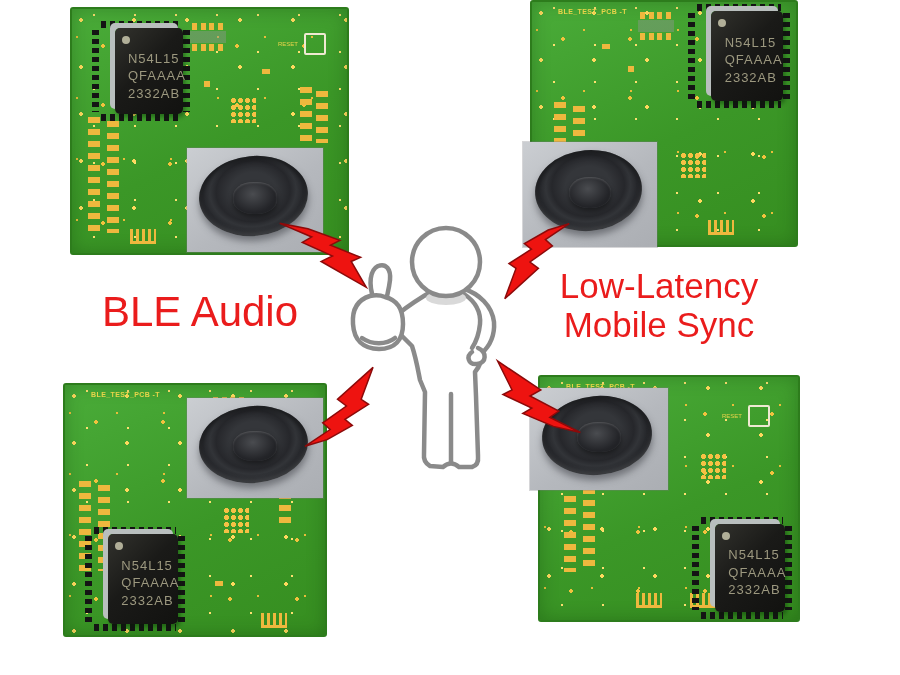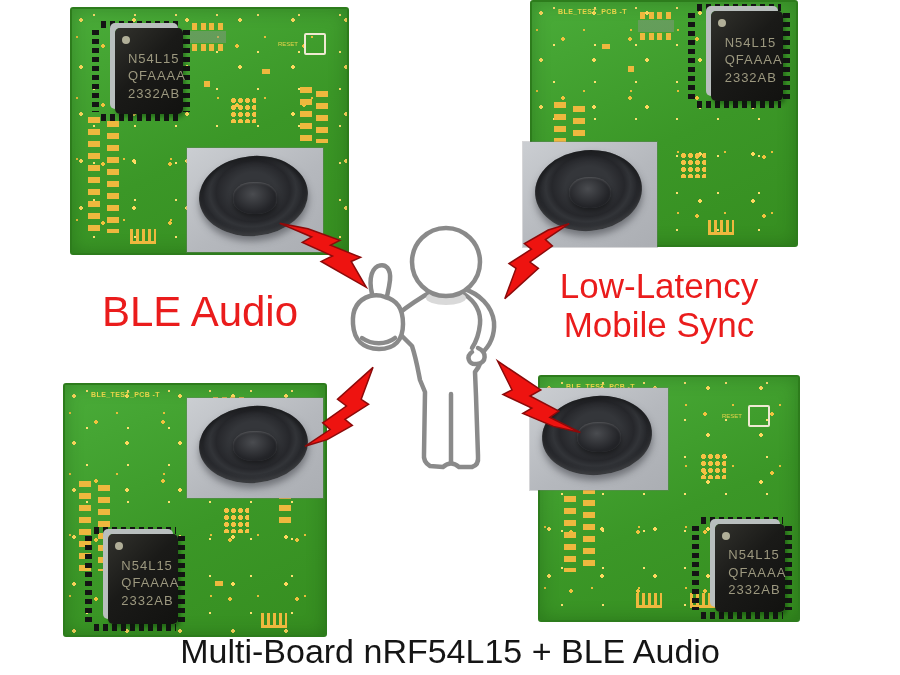--- a/index.html
+++ b/index.html
@@ -226,15 +226,14 @@
 
     <path fill="#ffffff" d="M 30,86 C 17,90 12,100 13,114 C 14,130 23,139 39,139 C 55,139 63,130 63,114 C 63,98 57,90 45,87 C 40,85 35,85 30,86 Z"></path>
     <path fill="none" d="M 22,128 C 32,135 46,135 55,128"></path>
   </svg>
 
   <div class="lbl" id="lbl-right">
     <span>Low-Latency</span><br>
     <span>Mobile Sync</span>
   </div>
   <div class="lbl" id="lbl-left">BLE Audio</div>
-  <div id="caption">Multi-Board nRF54L15 + BLE Audio</div>
 
 </div>
 
 </body></html>

